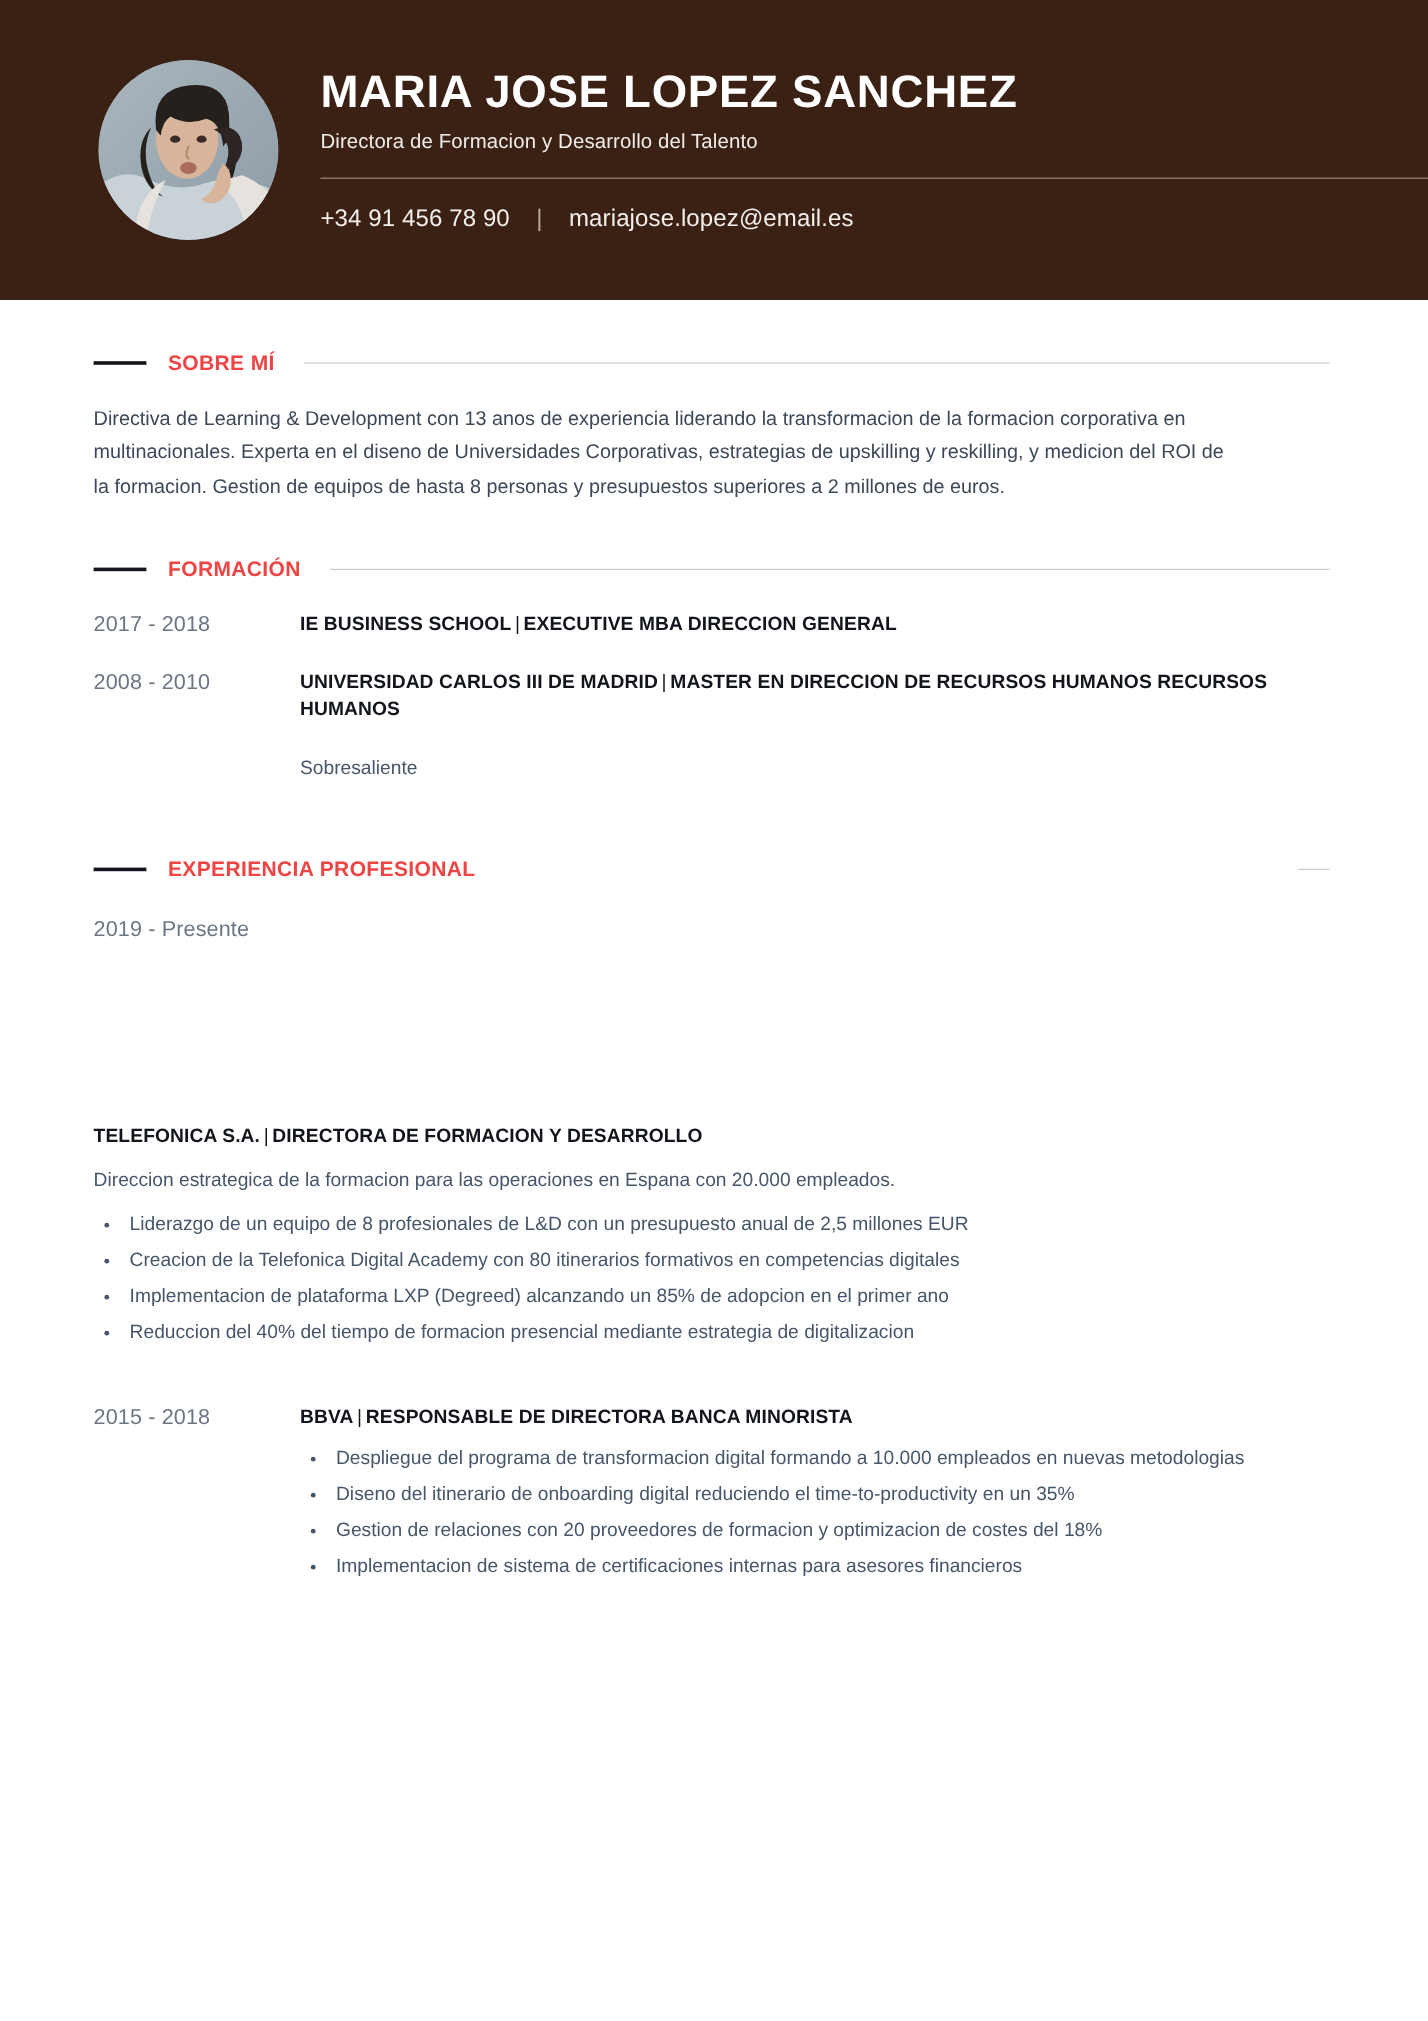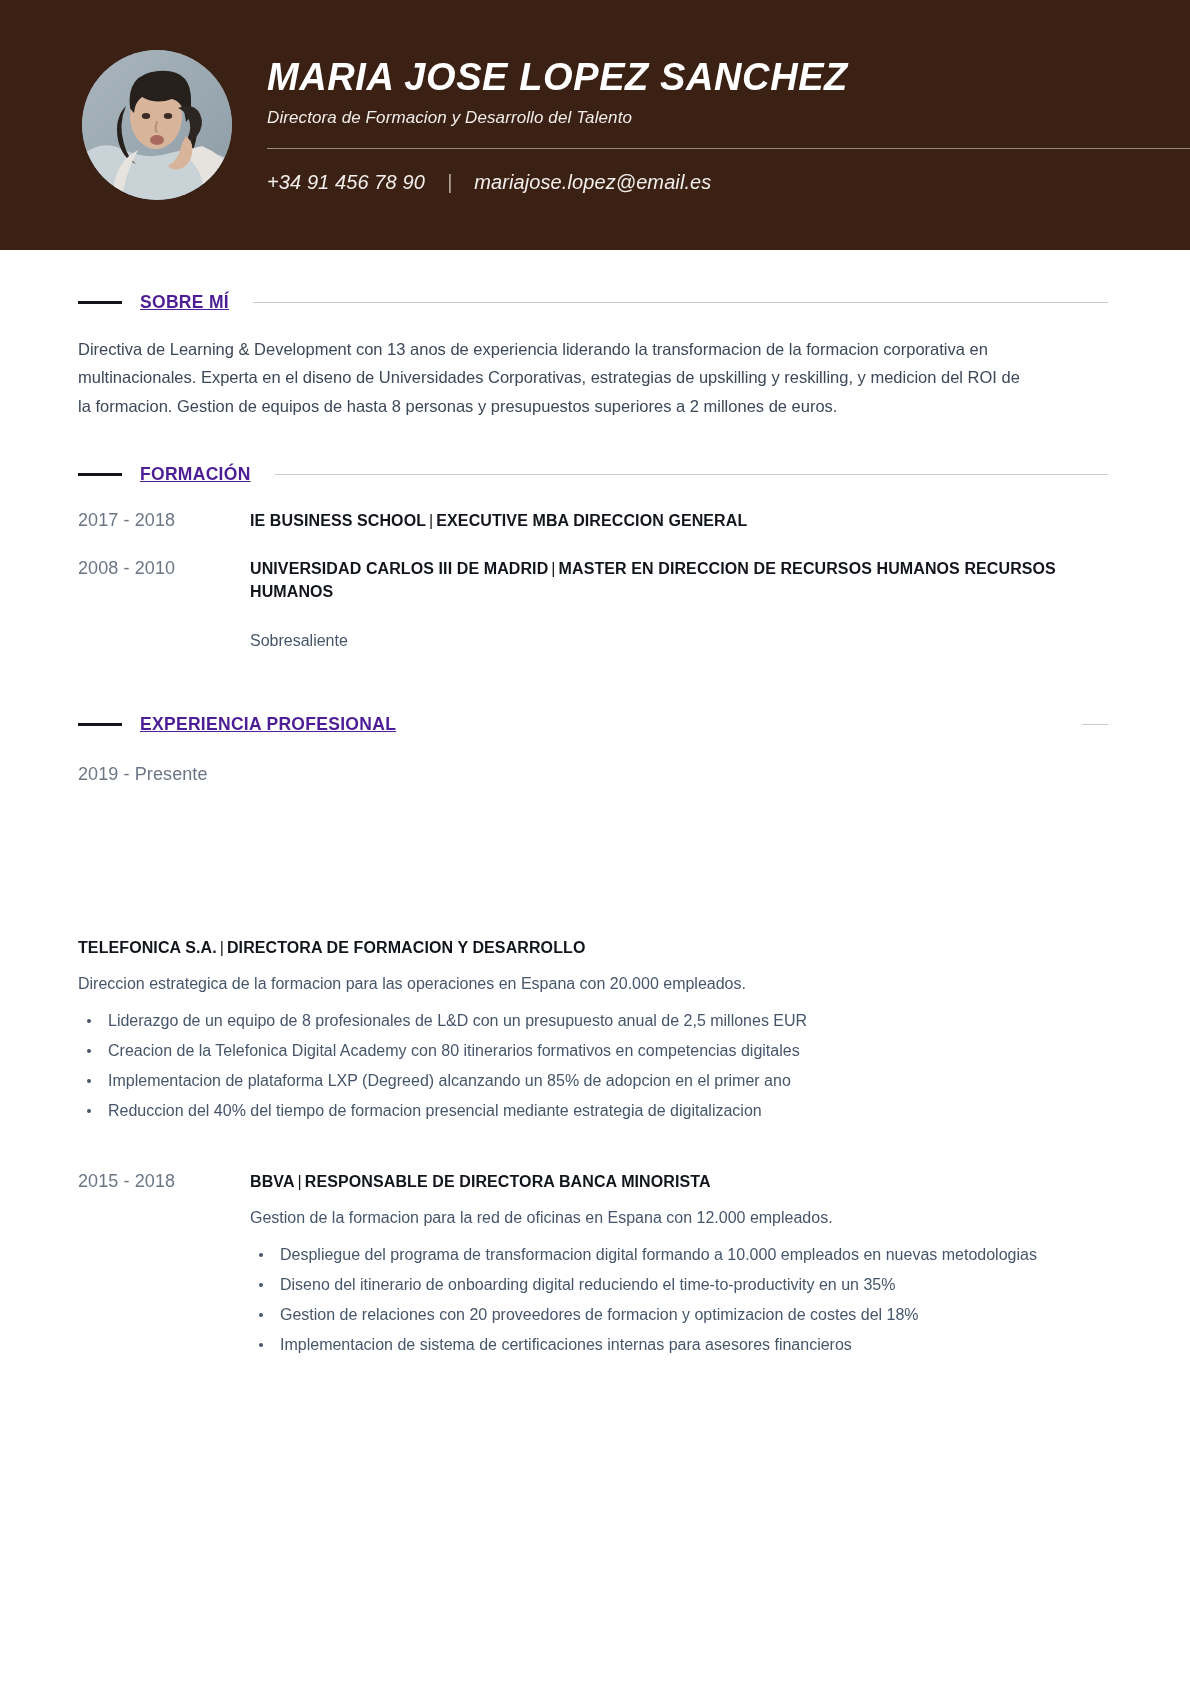--- a/index.html
+++ b/index.html
@@ -40,21 +40,20 @@
     overflow: hidden;
     position: relative;
     background: #98a7b0;
   }
   .avatar svg { display: block; width: 150px; height: 150px; }
 
   .header-text {
     margin-left: 35px;
     flex: 1 1 auto;
     min-width: 0;
-    font-style: italic;
   }
   .name {
     font-size: 38px;
     font-weight: bold;
     letter-spacing: 0.6px;
     color: #ffffff;
     line-height: 1.12;
     margin: 0 0 9px 0;
     white-space: nowrap;
   }
@@ -99,25 +98,24 @@
   }
   .head-dash {
     width: 44px;
     height: 3px;
     background: #12161c;
     flex: 0 0 44px;
   }
   .section-title {
     font-size: 17.5px;
     font-weight: bold;
-    color: #4c1d95;
+    color: #ef4444;
     letter-spacing: 0.3px;
     margin: 0 0 0 18px;
     white-space: nowrap;
-    text-decoration: underline;
   }
   .head-line {
     flex: 1 1 auto;
     height: 1px;
     background: #c9cdd2;
     margin-left: 24px;
   }
   .head-line.short {
     flex: 0 0 auto;
     width: 26px;
@@ -315,21 +313,20 @@
           </ul>
         </div>
       </div>
 
       <div class="entry exp-next">
         <div class="entry-date">2015 - 2018</div>
         <div class="entry-body">
           <p class="entry-title">
             <span>BBVA</span><span class="bar">|</span><span>RESPONSABLE DE DIRECTORA BANCA MINORISTA</span>
           </p>
-          <div class="entry-desc">Gestion de la formacion para la red de oficinas en Espana con 12.000 empleados.</div>
           <ul class="bullets">
             <li>Despliegue del programa de transformacion digital formando a 10.000 empleados en nuevas metodologias</li>
             <li>Diseno del itinerario de onboarding digital reduciendo el time-to-productivity en un 35%</li>
             <li>Gestion de relaciones con 20 proveedores de formacion y optimizacion de costes del 18%</li>
             <li>Implementacion de sistema de certificaciones internas para asesores financieros</li>
           </ul>
         </div>
       </div>
 
     </div>

